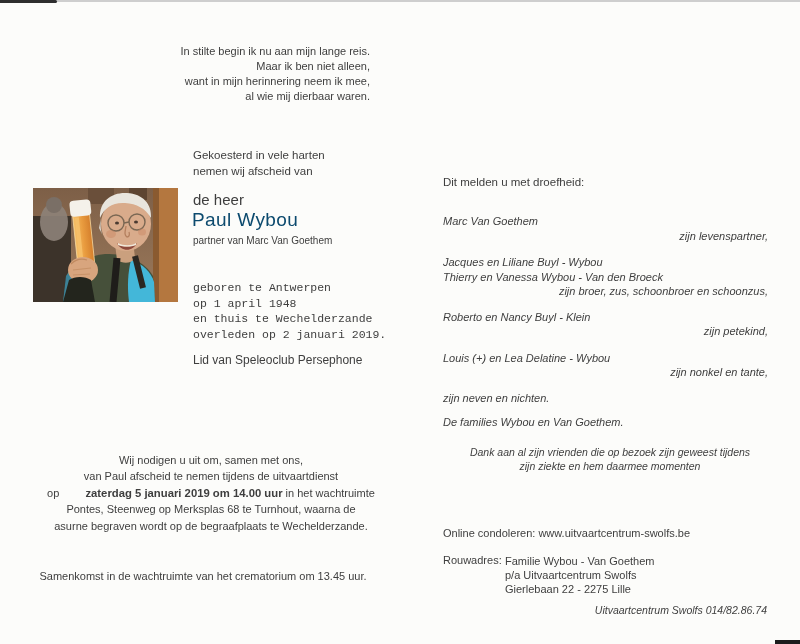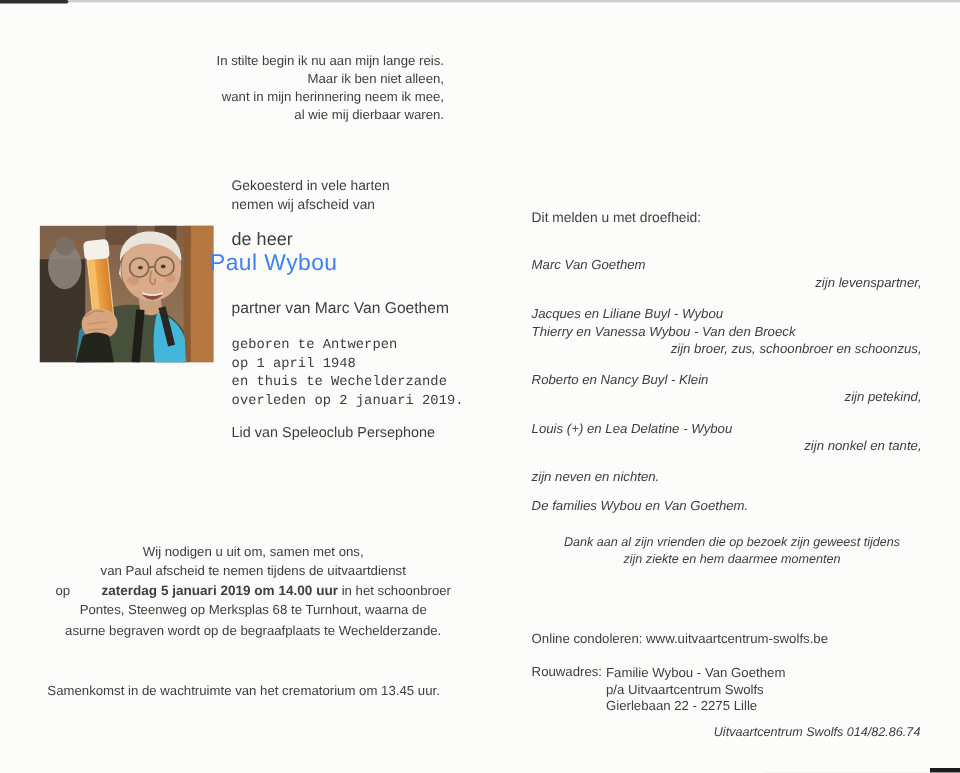--- a/index.html
+++ b/index.html
@@ -16,22 +16,22 @@
 
   
   .edge-top{top:0;left:0;width:800px;height:2px;background:#cecece;}
   .edge-top-dark{top:0;left:0;width:57px;height:3px;background:#2e2e2e;border-radius:0 2px 2px 0;}
   .corner-mark{right:0;bottom:0;width:25px;height:4px;background:#1c1c1c;}
 
   
   .poem{top:44px;right:430px;text-align:right;font-size:11px;line-height:15px;}
   .intro{left:193px;top:147px;font-size:11.5px;line-height:16px;}
   .honorific{left:193px;top:191px;font-size:15px;}
-  .deceased-name{left:175px;top:209px;font-size:19px;letter-spacing:.4px;color:#3b82f6;}
-  .partner{left:193px;top:249px;font-size:13px;}
+  .deceased-name{left:192px;top:209px;font-size:19px;letter-spacing:.4px;color:#0c4a6e;}
+  .partner{left:193px;top:235px;font-size:10px;}
   .bio{left:193px;top:280px;font-size:11.5px;line-height:15.7px;font-family:Liberation Mono, monospace;}
   .membership{left:193px;top:353px;font-size:12px;}
   .photo{left:33px;top:188px;width:145px;height:114px;}
   .invitation{left:8px;top:452px;width:406px;text-align:center;font-size:11px;line-height:16.4px;}
   .invitation b{font-size:11.3px;margin-left:23px;}
   .gathering{left:0;top:570px;width:406px;text-align:center;font-size:11px;}
 
   
   .announcement{left:443px;top:176px;font-size:11.5px;}
   .fam-name{left:443px;font-size:11px;line-height:15px;}
@@ -131,21 +131,21 @@
     <div>op 1 april 1948</div>
     <div>en thuis te Wechelderzande</div>
     <div>overleden op 2 januari 2019.</div>
   </div>
 
   <div class="abs membership">Lid van Speleoclub Persephone</div>
 
   <div class="abs invitation">
     <div>Wij nodigen u uit om, samen met ons,</div>
     <div>van Paul afscheid te nemen tijdens de uitvaartdienst</div>
-    <div><span>op </span><b>zaterdag 5 januari 2019 om 14.00 uur</b><span> in het schoonbroer</span></div>
+    <div><span>op </span><b>zaterdag 5 januari 2019 om 14.00 uur</b><span> in het wachtruimte</span></div>
     <div>Pontes, Steenweg op Merksplas 68 te Turnhout, waarna de</div>
     <div>asurne begraven wordt op de begraafplaats te Wechelderzande.</div>
   </div>
 
   <div class="abs gathering">Samenkomst in de wachtruimte van het crematorium om 13.45 uur.</div>
 
   <div class="abs announcement">Dit melden u met droefheid:</div>
 
   <div class="abs fam-name it g1n">Marc Van Goethem</div>
   <div class="abs fam-rel it g1r">zijn levenspartner,</div>

